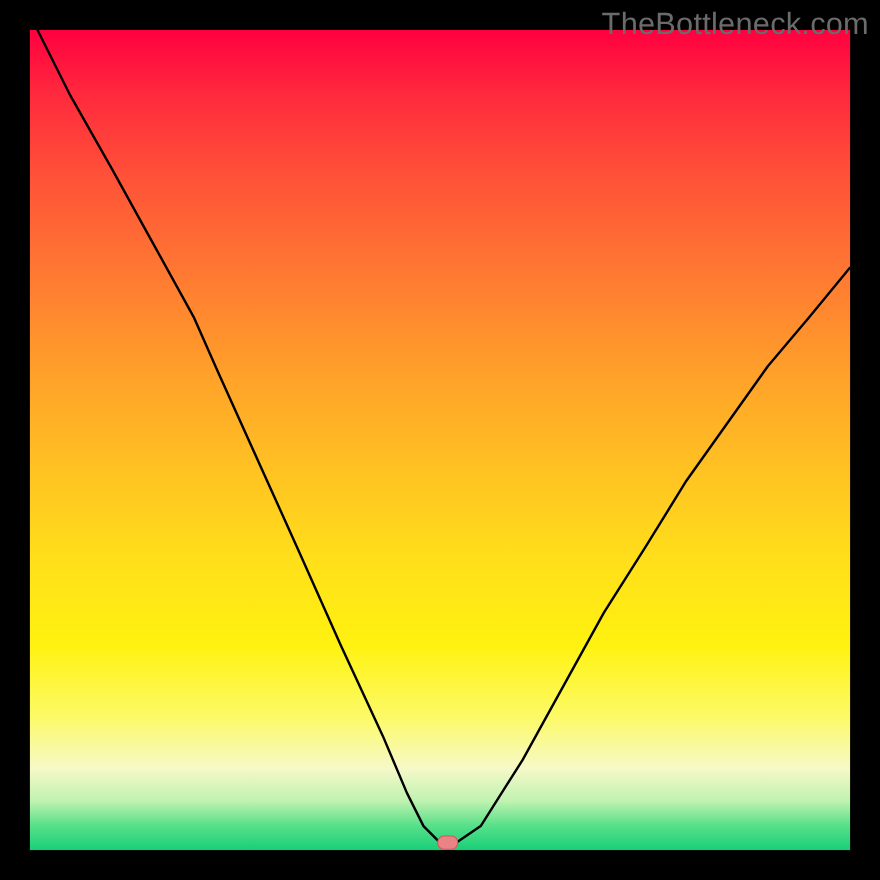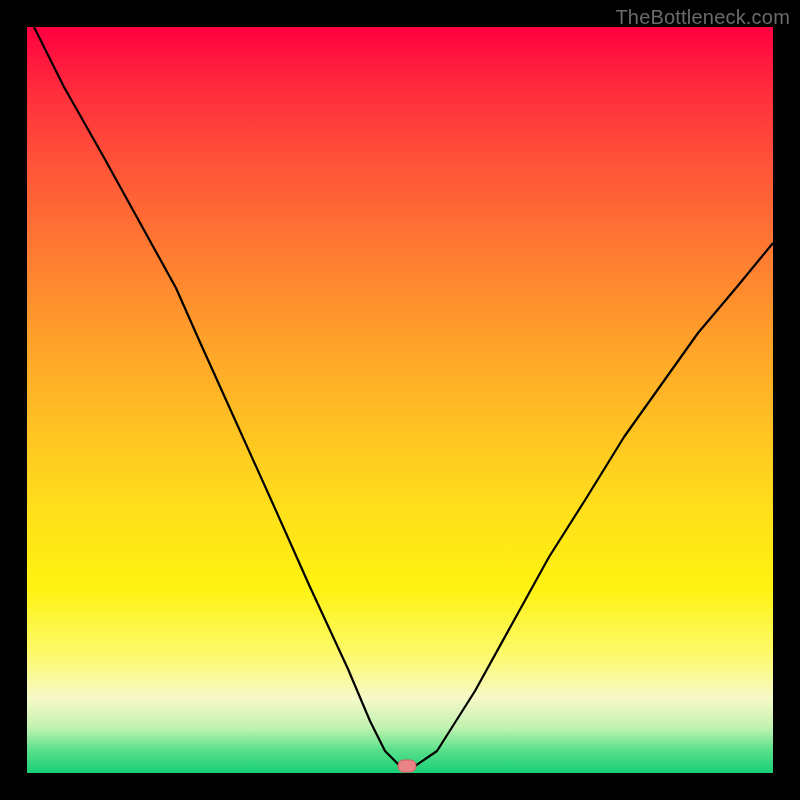--- a/index.html
+++ b/index.html
@@ -65,21 +65,21 @@
     background: #e98385;
     border: 1px solid #d45a5a;
     border-radius: 6px;
     transform: translate(-50%, -50%);
   }
   .watermark {
     position: absolute;
     top: 6px;
     right: 10px;
     color: #6b6b6b;
-    font-size: 20px;
+    font-size: 28px;
     letter-spacing: 0.2px;
     user-select: none;
   }
 </style>
 </head>
 <body>
 
 <div class="frame">
 
   <div class="plot">

